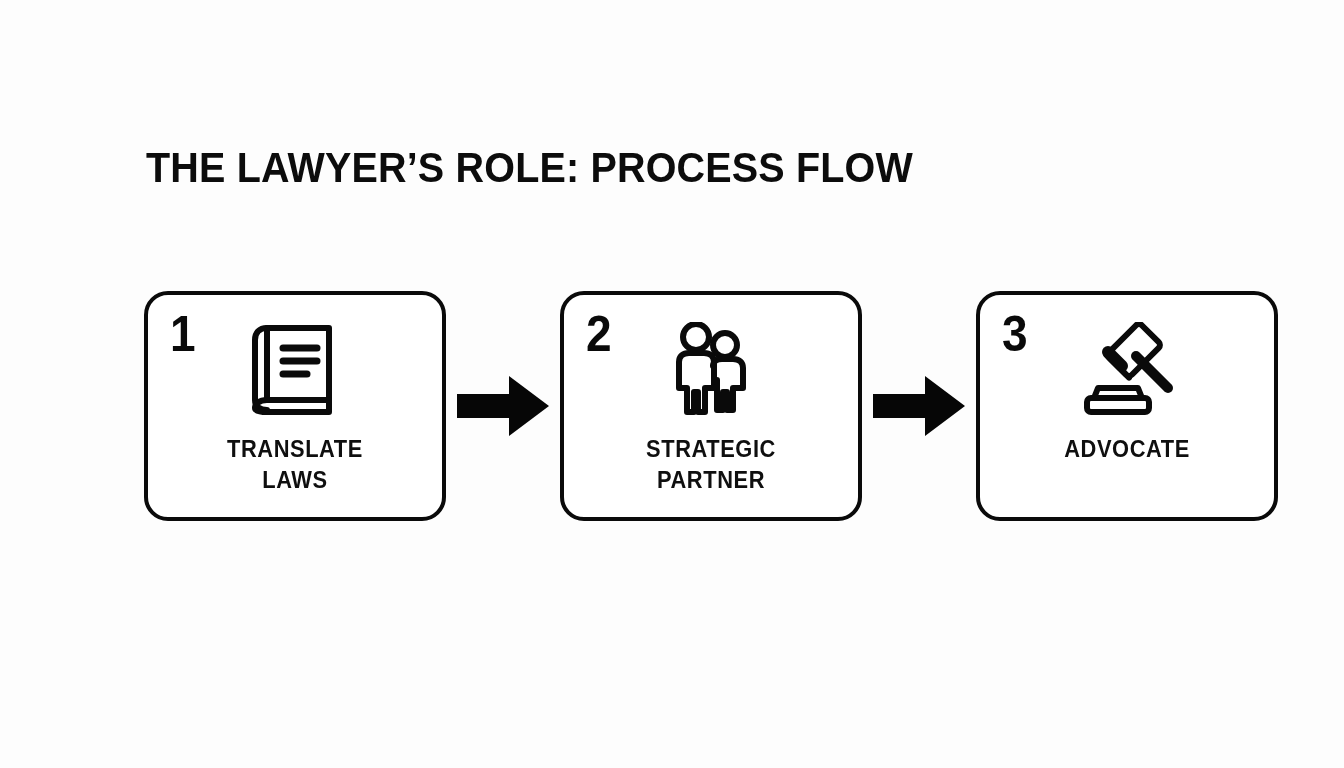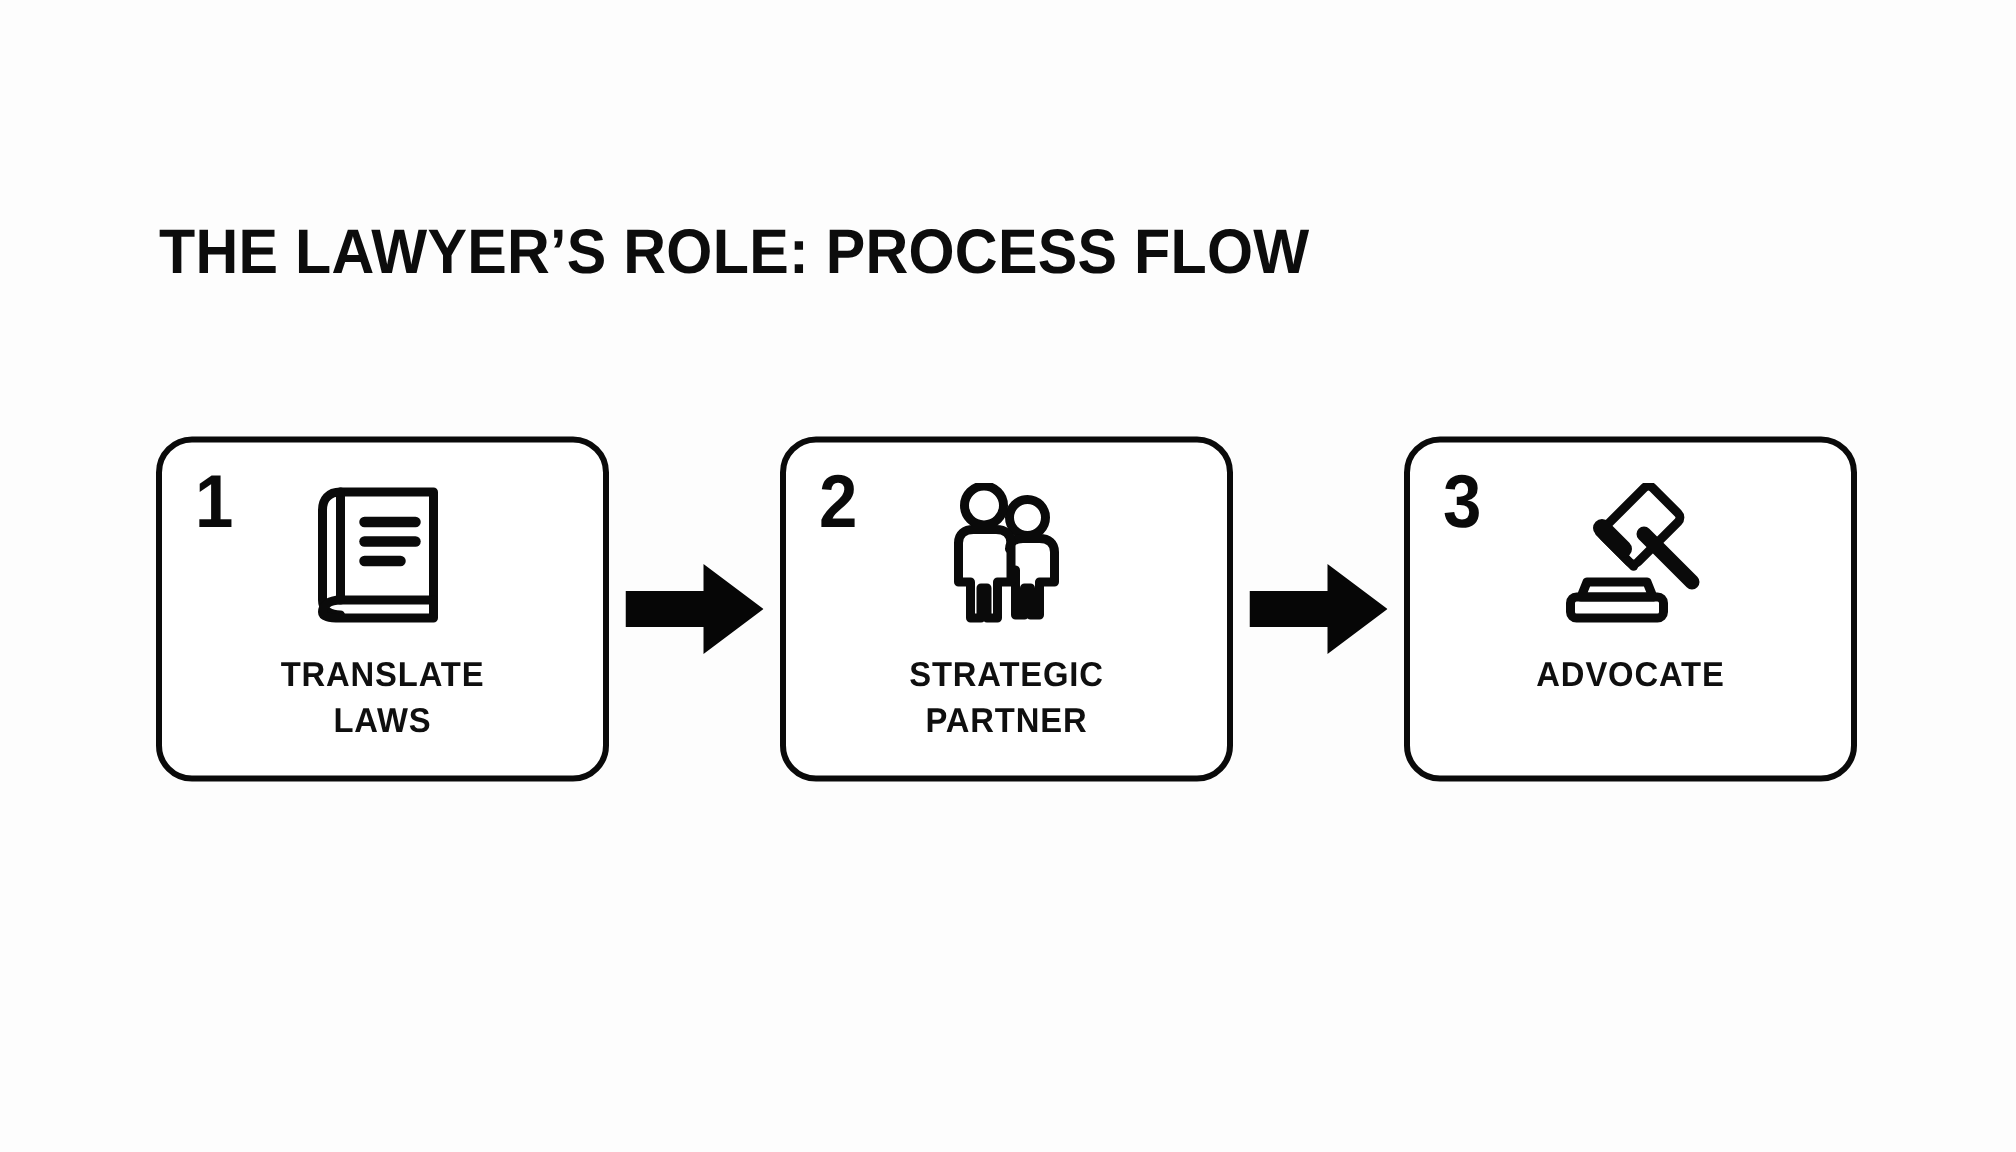--- a/index.html
+++ b/index.html
@@ -12,20 +12,21 @@
     background: #fdfdfd;
     font-family: "Liberation Sans", sans-serif;
     color: #111111;
     overflow: hidden;
     position: relative;
   }
 
   #infographic {
     position: absolute;
     inset: 0;
+    margin-left: 40px;
   }
 
   
   .title {
     position: absolute;
     left: 106px;
     top: 145px;
     font-family: "Liberation Sans", sans-serif;
     font-size: 42px;
     font-weight: 700;

